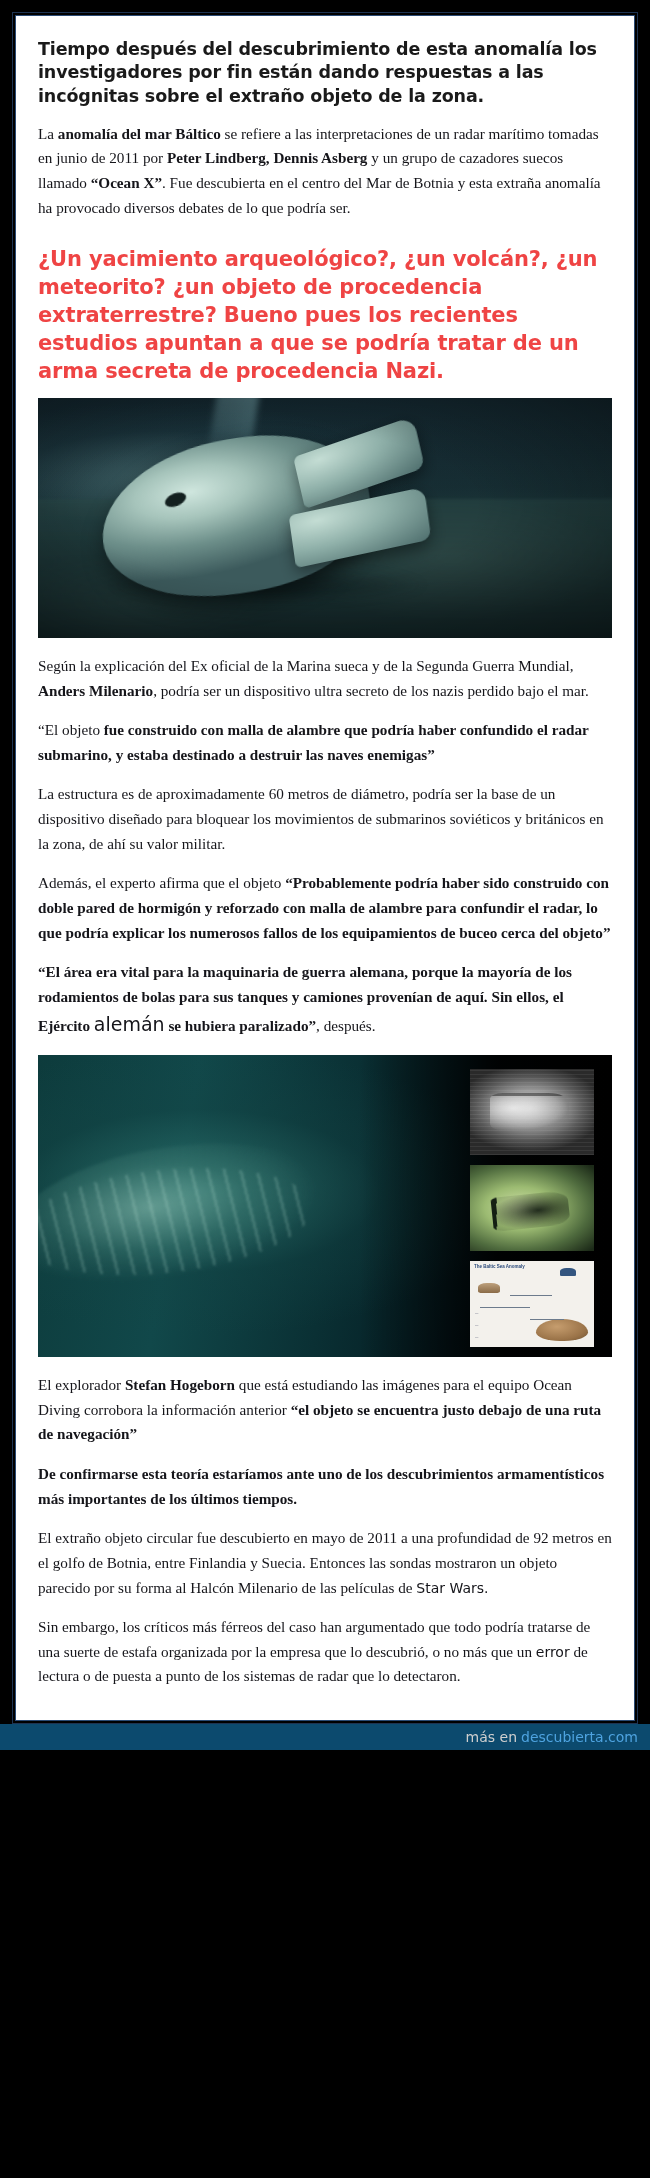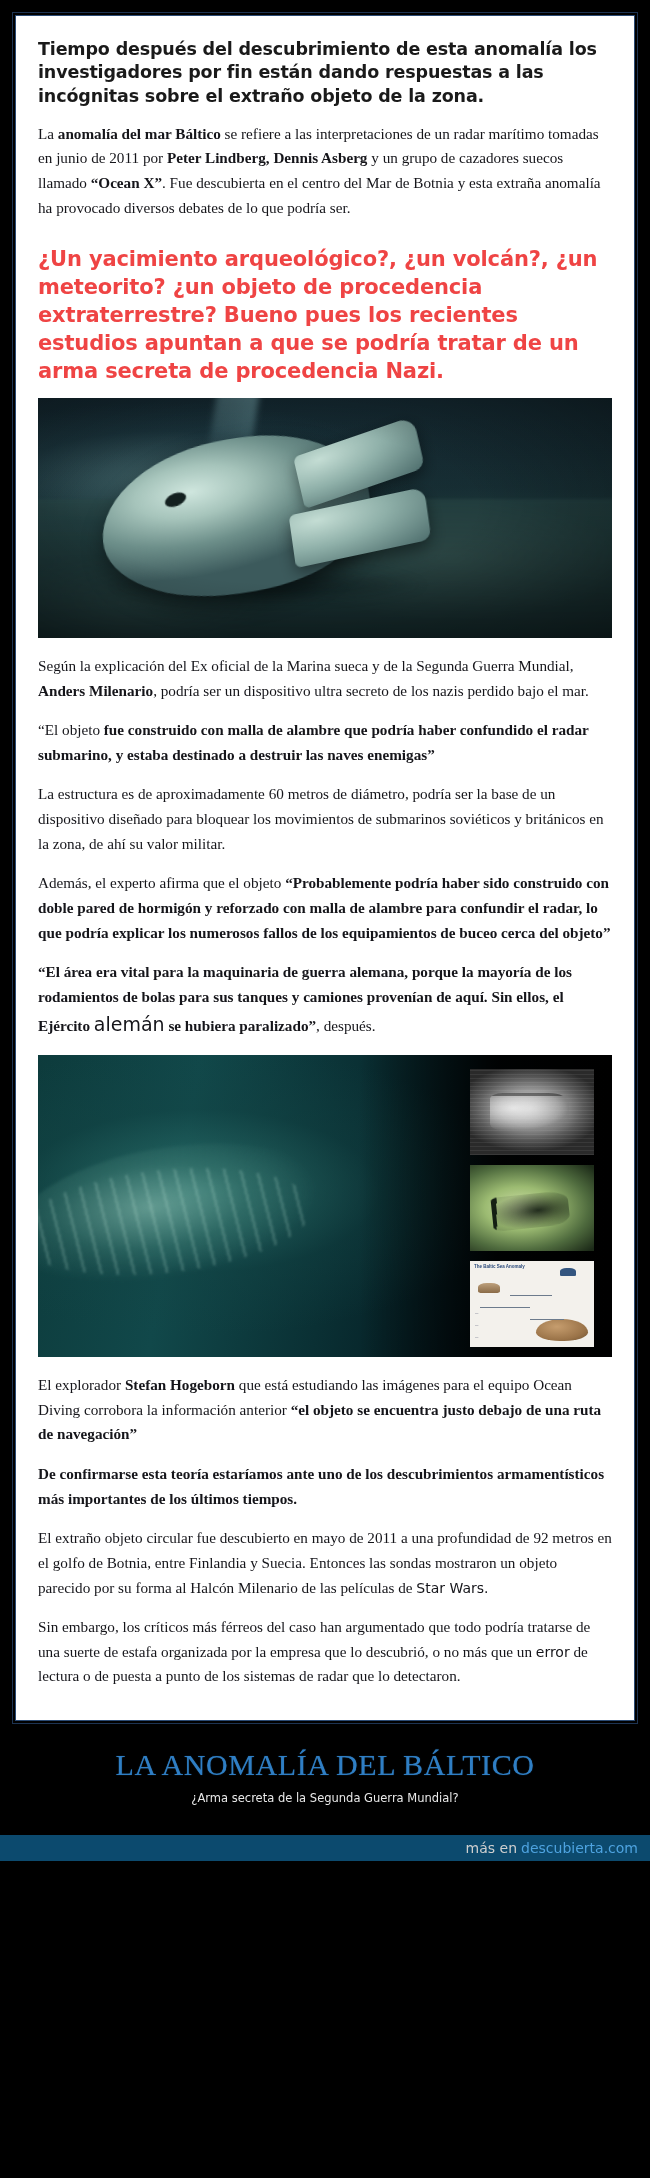--- a/index.html
+++ b/index.html
@@ -404,23 +404,19 @@
 
           <p class="body"><span>El extraño objeto circular fue descubierto en mayo de 2011 a una profundidad de 92 metros en el golfo de Botnia, entre Finlandia y Suecia. Entonces las sondas mostraron un objeto parecido por su forma al Halcón Milenario de las películas de </span><span class="sans">Star Wars.</span></p>
 
           <p class="body"><span>Sin embargo, los críticos más férreos del caso han argumentado que todo podría tratarse de una suerte de estafa organizada por la empresa que lo descubrió, o no más que un </span><span class="sans">error</span><span> de lectura o de puesta a punto de los sistemas de radar que lo detectaron.</span></p>
 
         </div>
       </div>
     </div>
   </div>
 
-  <div class="banner">
-    <div class="banner-title">LA ANOMALÍA DEL BÁLTICO</div>
-    <div class="banner-sub">¿Arma secreta de la Segunda Guerra Mundial?</div>
-  </div>
 
   <div class="footerbar">
     <span>más en </span>
     <span class="brand">descubierta.com</span>
   </div>
 
 </div>
 
 </body></html>

